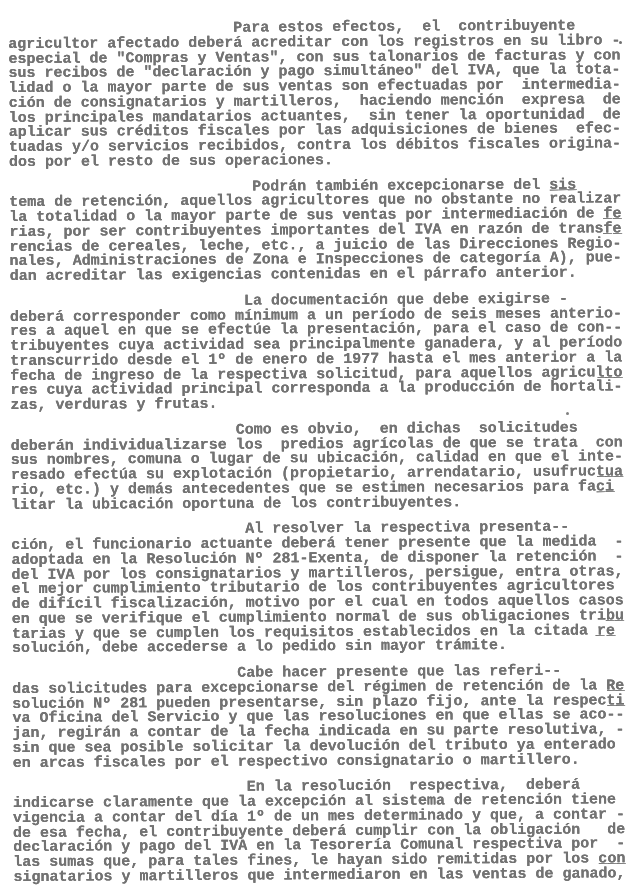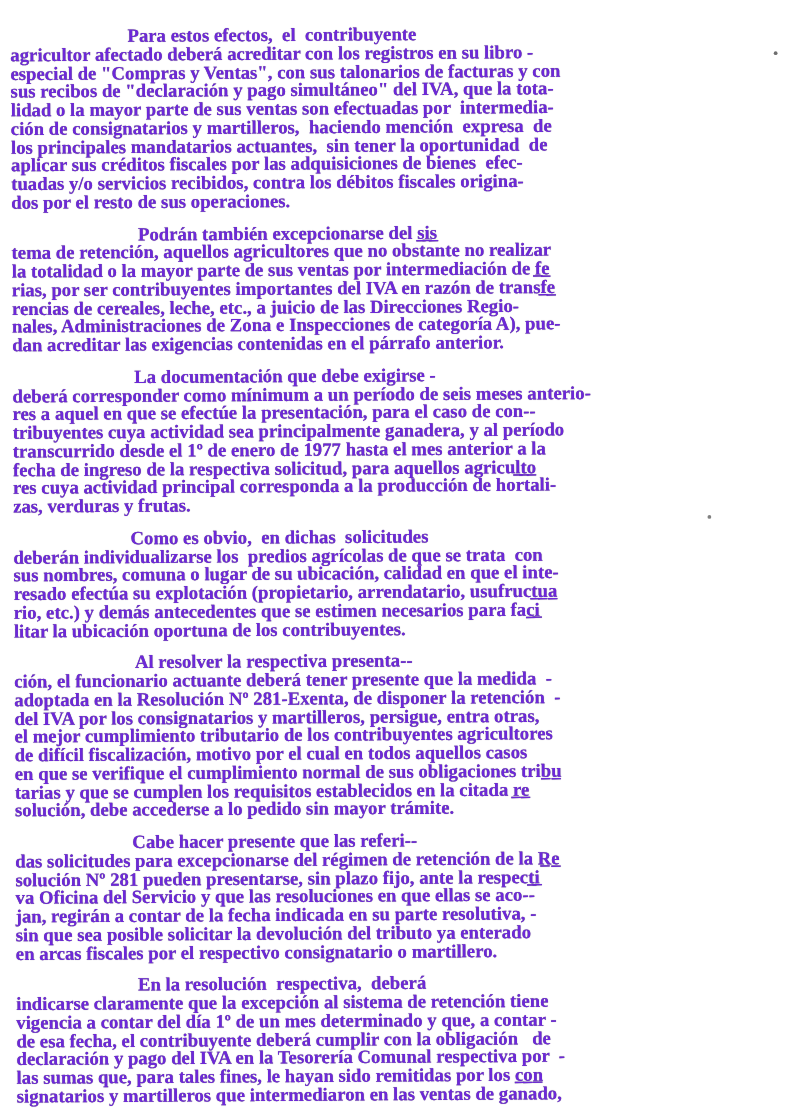--- a/index.html
+++ b/index.html
@@ -7,22 +7,22 @@
     padding: 0;
     width: 630px;
     height: 893px;
     overflow: hidden;
     background: #ffffff;
   }
   .page {
     position: absolute;
     inset: 0;
     background: #ffffff;
-    font-family: Liberation Serif, serif;
-    color: #6d28d9;
+    font-family: Liberation Mono, monospace;
+    color: #737373;
   }
   .page-inner {
     position: absolute;
     top: 0; left: 0; right: 0; bottom: 0;
     padding: 23px 0 0 8px;
     transform: rotate(-0.35deg);
     transform-origin: 20px 0;
   }
   .paragraph {
     margin: 0 0 11px 0;

